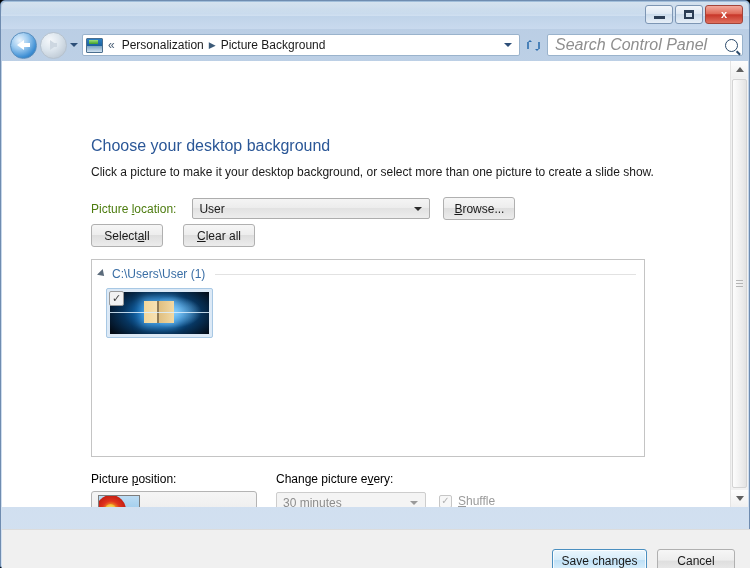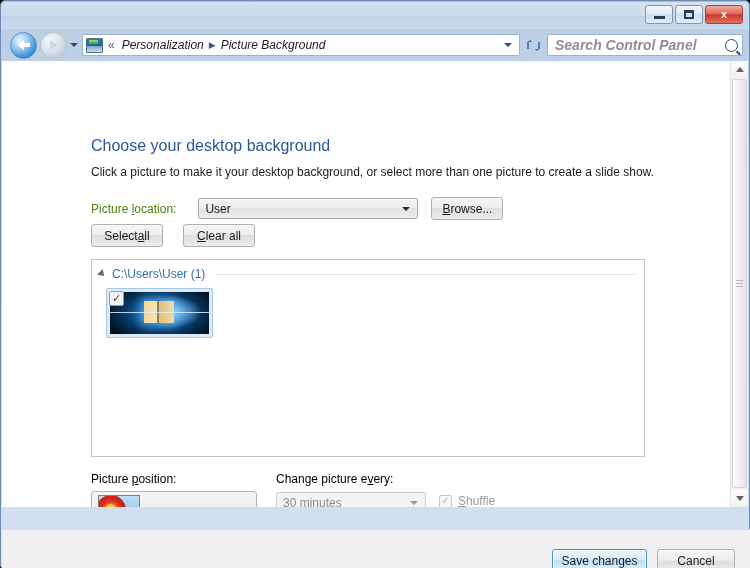--- a/index.html
+++ b/index.html
@@ -80,33 +80,33 @@
   .pers-icon{
     width:15px;height:13px;flex:none;margin-right:4px;position:relative;
     background:linear-gradient(180deg,#2a7fc4 0%,#1b5f9c 55%,#7fa7c6 56%,#cfe0ef 100%);
     border:1px solid #4a6e8e;border-radius:1px;
   }
   .pers-icon:after{
     content:"";position:absolute;left:2px;top:1px;width:9px;height:4px;
     background:linear-gradient(180deg,#9fe07a,#3fa02a);
   }
   .chev{color:#4a6078;font-size:12px;margin:0 4px 0 1px;}
-  .crumb{font-size:12px;color:#1a1a1a;white-space:nowrap;padding:2px 3px;font-style:italic;}
+  .crumb{font-size:12px;color:#1a1a1a;white-space:nowrap;padding:2px 3px;}
   .crumbsep{color:#3c5a78;font-size:9px;margin:0 2px;}
   .crumbcaret{margin-left:auto;padding:0 5px;display:flex;align-items:center;}
   .refresh{
     flex:none;width:22px;height:22px;margin-left:2px;
     display:flex;align-items:center;justify-content:center;color:#2f6fae;font-size:13px;
   }
   .searchbox{
     flex:none;width:196px;height:22px;margin-left:3px;margin-right:6px;box-sizing:border-box;
     background:#fff;border:1px solid #9ab3cc;border-radius:2px;
     display:flex;align-items:center;padding:0 4px 0 7px;
   }
-  .searchbox .ph{flex:1;font-style:italic;color:#8e8e8e;font-size:14px;font-weight:bold;}
+  .searchbox .ph{flex:1;font-style:italic;color:#8e8e8e;font-size:16px;}
   .mag{width:11px;height:11px;border:1.6px solid #2b4a6b;border-radius:50%;position:relative;flex:none;}
   .mag:after{content:"";position:absolute;right:-4px;bottom:-3px;width:5px;height:1.6px;background:#2b4a6b;transform:rotate(45deg);}
   
   .content{
     position:absolute;left:1px;top:60px;width:746px;height:446px;
     background:#fff;overflow:hidden;
   }
   .scrolltrack{
     position:absolute;right:0;top:0;width:17px;height:446px;
     background:#f2f2f2;border-left:1px solid #e4e4e4;
@@ -292,21 +292,21 @@
 
   <div class="content">
 
     <div class="pane">
 
       <h1 class="heading">Choose your desktop background</h1>
       <div class="subtext">Click a picture to make it your desktop background, or select more than one picture to create a slide show.</div>
 
       <div class="row-loc">
         <span class="lbl"><span>Picture </span><u>l</u><span>ocation:</span></span>
-        <span class="combo" style="width:220px;margin-left:22px;">
+        <span class="combo" style="width:238px;margin-left:16px;">
           <span class="val">User</span>
           <span class="cbtn">
               <span class="caret-dk"></span>
             </span>
         </span>
         <span class="btn" style="margin-left:13px;width:72px;padding:0;">
             <span></span>
             <u>B</u>
             <span>rowse...</span>
           </span>

